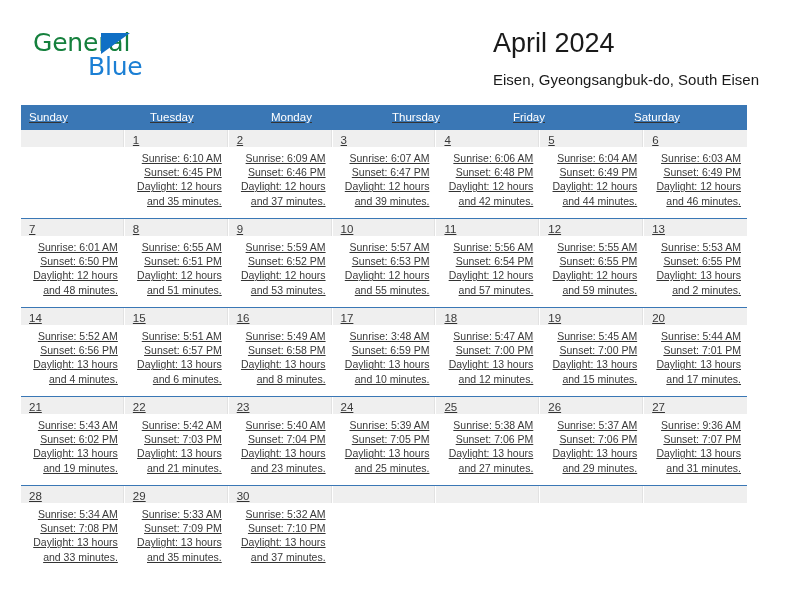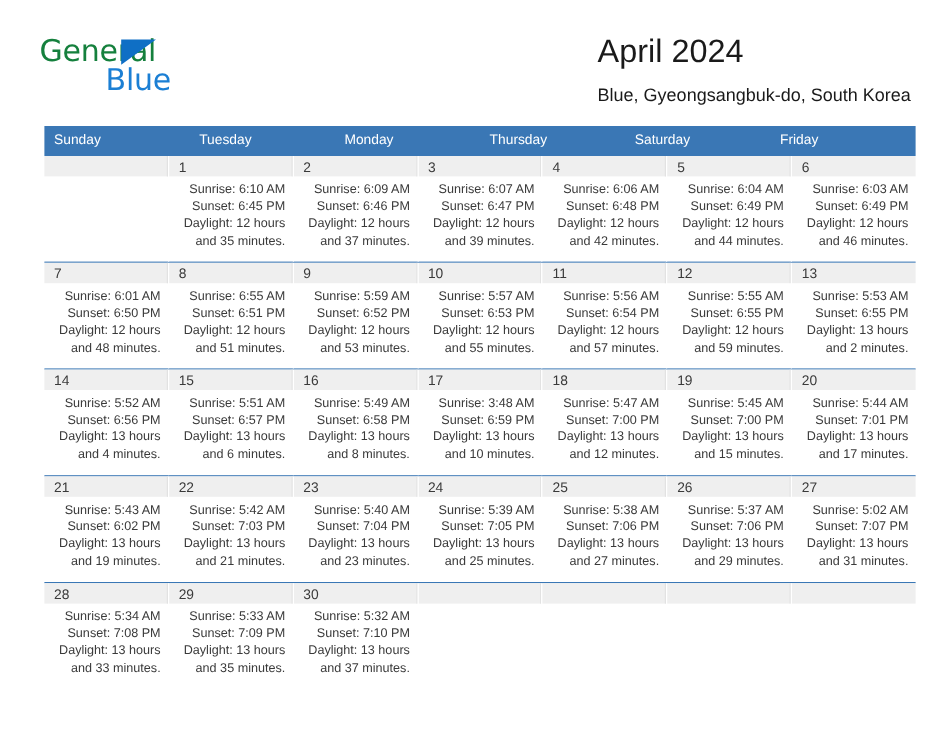--- a/index.html
+++ b/index.html
@@ -86,23 +86,24 @@
     font-size: 15px;
     color: #1a1a1a;
     font-weight: 400;
     line-height: 19px;
     white-space: nowrap;
   }
 
   
   .calendar {
     position: absolute;
-    left: 37px;
+    left: 21px;
     top: 105px;
     width: 726px;
+    text-decoration: underline;
   }
   .weekday-row {
     display: flex;
     width: 100%;
     background: #3a77b5;
   }
   .weekday {
     flex: 1 1 0;
     box-sizing: border-box;
     padding: 5px 0 5px 8px;
@@ -171,33 +172,33 @@
   <div class="top">
 
     <div class="logo">
       <span class="logo-general">General</span>
       <span class="logo-tri"></span>
       <span class="logo-blue">Blue</span>
     </div>
 
     <div class="title-wrap">
       <div class="cal-title">April 2024</div>
-      <div class="cal-subtitle">Blue, Gyeongsangbuk-do, South Korea</div>
+      <div class="cal-subtitle">Eisen, Gyeongsangbuk-do, South Eisen</div>
     </div>
 
   </div>
 
   <div class="calendar">
     <div class="weekday-row" id="weekday-row">
         <div class="weekday">Sunday</div>
         <div class="weekday">Tuesday</div>
         <div class="weekday">Monday</div>
         <div class="weekday">Thursday</div>
+        <div class="weekday">Friday</div>
         <div class="weekday">Saturday</div>
-        <div class="weekday">Friday</div>
       </div>
     <div id="weeks-container">
         <div class="week">
           <div class="week-inner">
             <div class="daycell empty">
               <div class="daynum-band"><span class="daynum"></span></div>
               <div class="cellbody"></div>
             </div>
             <div class="daycell">
               <div class="daynum-band"><span class="daynum">1</span></div>
@@ -441,21 +442,21 @@
               <div class="cellbody">
                 <div class="cellline">Sunrise: 5:37 AM</div>
                 <div class="cellline">Sunset: 7:06 PM</div>
                 <div class="cellline">Daylight: 13 hours</div>
                 <div class="cellline">and 29 minutes.</div>
               </div>
             </div>
             <div class="daycell last">
               <div class="daynum-band"><span class="daynum">27</span></div>
               <div class="cellbody">
-                <div class="cellline">Sunrise: 5:02 AM</div>
+                <div class="cellline">Sunrise: 9:36 AM</div>
                 <div class="cellline">Sunset: 7:07 PM</div>
                 <div class="cellline">Daylight: 13 hours</div>
                 <div class="cellline">and 31 minutes.</div>
               </div>
             </div>
           </div>
         </div>
         <div class="week">
           <div class="week-inner">
             <div class="daycell">

